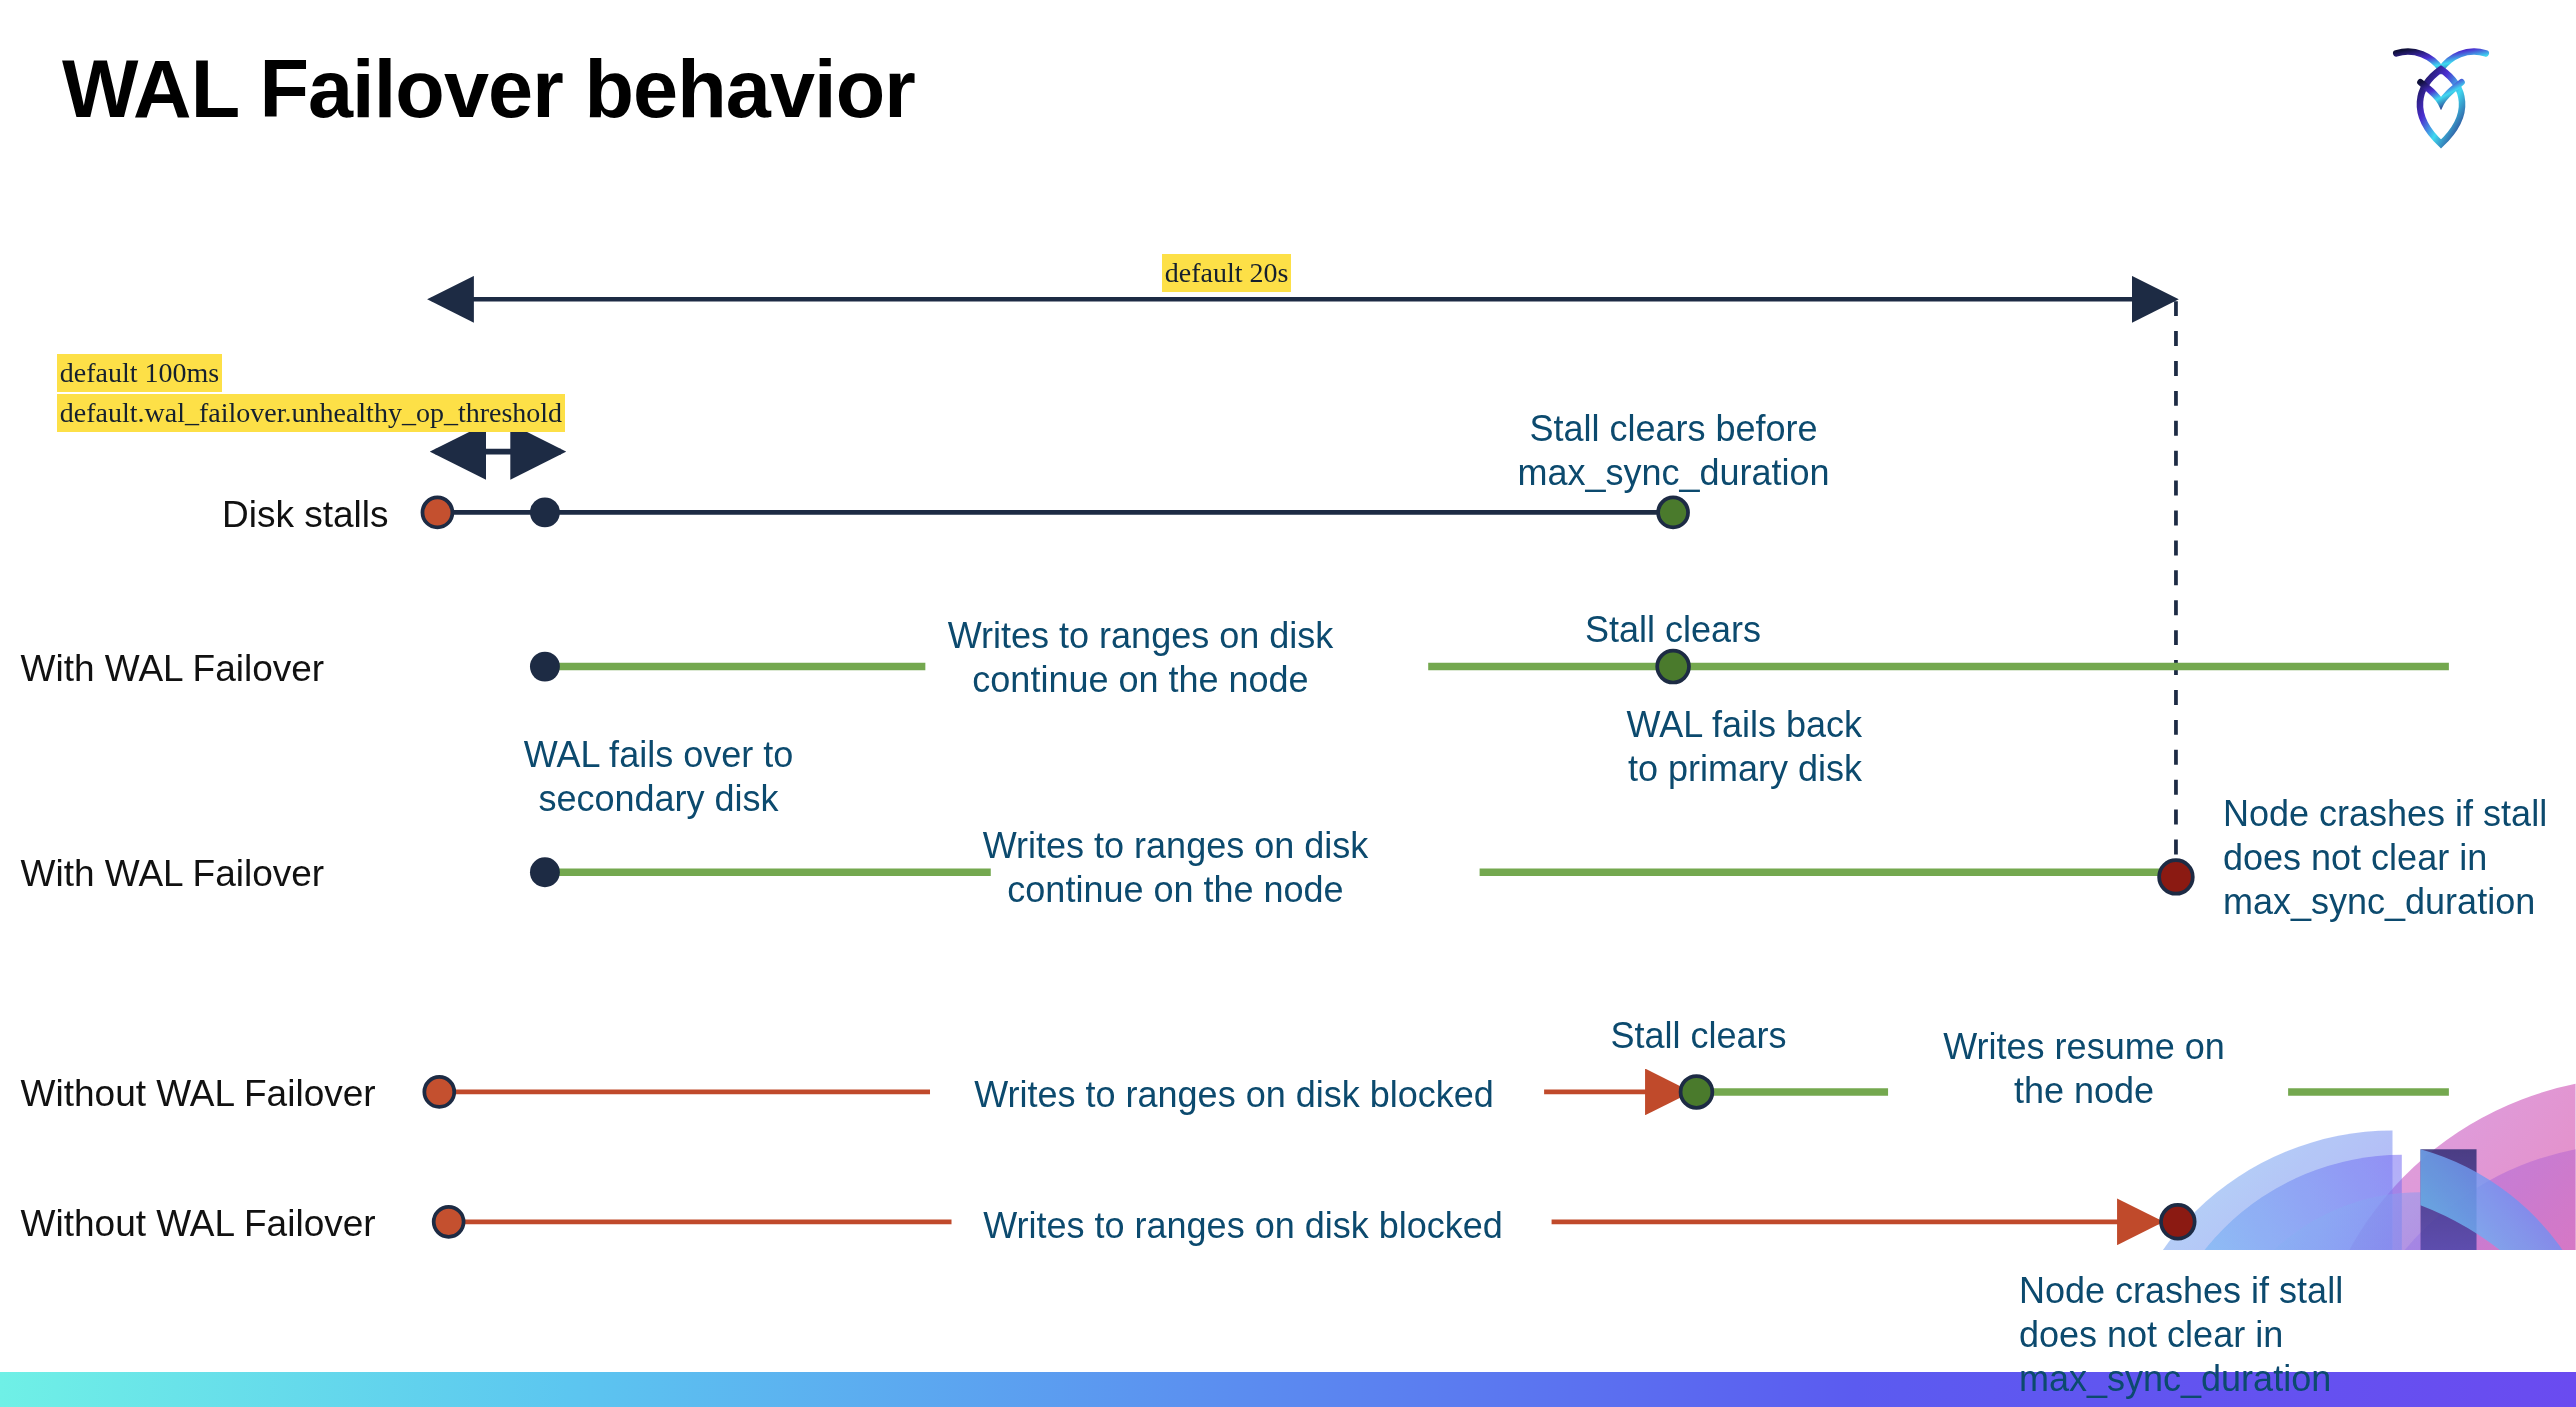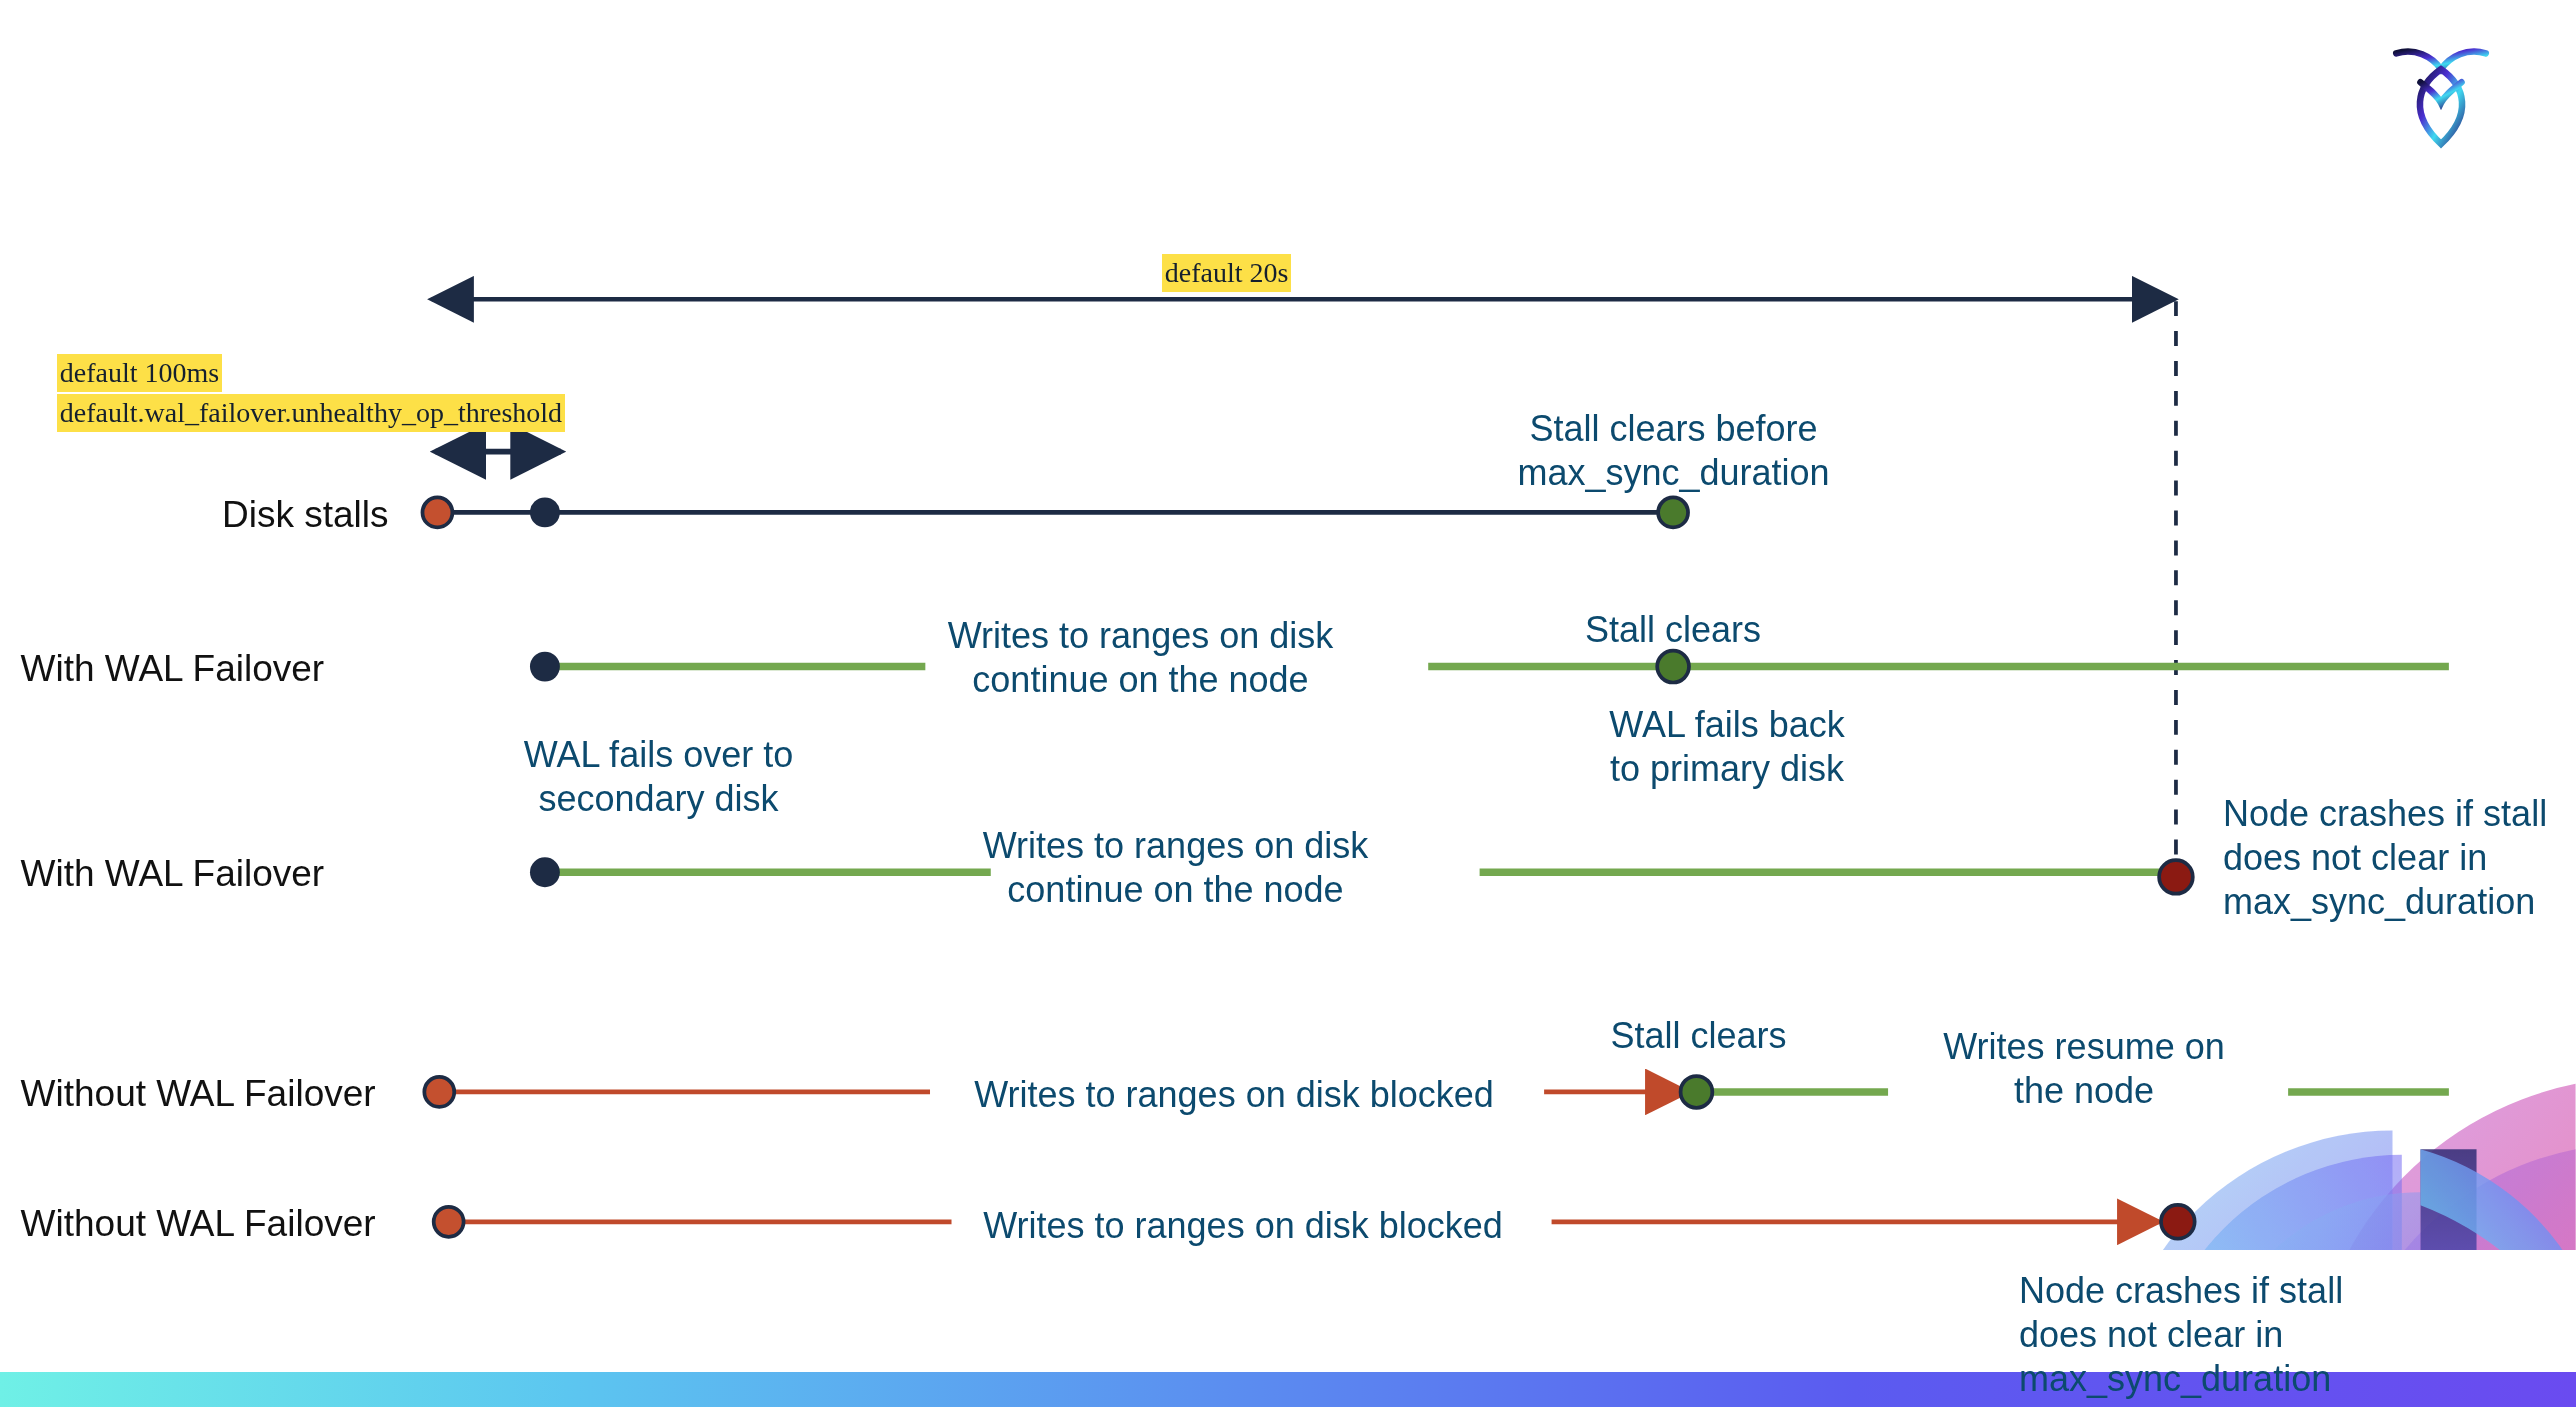--- a/index.html
+++ b/index.html
@@ -174,41 +174,42 @@
     <line x1="2448" y1="1168" x2="2620" y2="1168" stroke="#74a84f" stroke-width="8"></line>
     <circle cx="470" cy="1168" r="16" fill="#c4502f" stroke="#1d2b44" stroke-width="4"></circle>
     <circle cx="1815" cy="1168" r="17" fill="#4a7a2c" stroke="#1d2b44" stroke-width="4"></circle>
 
     <line x1="480" y1="1307" x2="1018" y2="1307" stroke="#c04a2b" stroke-width="5"></line>
     <line x1="1660" y1="1307" x2="2310" y2="1307" stroke="#c04a2b" stroke-width="5" marker-end="url(#redArrowR)"></line>
     <circle cx="480" cy="1307" r="16" fill="#c4502f" stroke="#1d2b44" stroke-width="4"></circle>
     <circle cx="2330" cy="1307" r="18" fill="#8b1a12" stroke="#1d2b44" stroke-width="4"></circle>
   </svg>
 
+  <div id="title">WAL Failover behavior</div>
 
   <div class="code" style="left:1142px;top:254px;">default 20s</div>
 
   <div class="code" style="left:37px;top:354px;">default 100ms</div>
   <div class="code" style="left:37px;top:394px;">default.wal_failover.unhealthy_op_threshold</div>
 
   <div class="rowlabel" style="left:222px;top:494px;">Disk stalls</div>
   <div class="rowlabel" style="left:20.6px;top:648px;">With WAL Failover</div>
   <div class="rowlabel" style="left:20.6px;top:853px;">With WAL Failover</div>
   <div class="rowlabel" style="left:20.6px;top:1073px;">Without WAL Failover</div>
   <div class="rowlabel" style="left:20.6px;top:1203px;">Without WAL Failover</div>
 
   <div class="ann c" style="left:1477px;top:407px;width:393px;">Stall clears before
 max_sync_duration</div>
 
   <div class="ann c" style="left:921px;top:614px;width:439px;">Writes to ranges on disk
 continue on the node</div>
   <div class="ann c" style="left:1514px;top:608px;width:318px;">Stall clears</div>
   <div class="ann c" style="left:467px;top:733px;width:383px;">WAL fails over to
 secondary disk</div>
-  <div class="ann c" style="left:1540px;top:703px;width:374px;">WAL fails  back
+  <div class="ann c" style="left:1488px;top:703px;width:374px;text-align:right;">WAL fails  back
 to primary disk</div>
 
   <div class="ann c" style="left:944px;top:824px;width:463px;">Writes to ranges on disk
 continue on the node</div>
   <div class="ann l" style="left:2223px;top:792px;width:355px;">Node crashes if stall
 does not clear in
 max_sync_duration</div>
 
   <div class="ann c" style="left:935px;top:1073px;width:598px;">Writes to ranges on disk  blocked</div>
   <div class="ann c" style="left:1563px;top:1014px;width:271px;">Stall clears</div>

